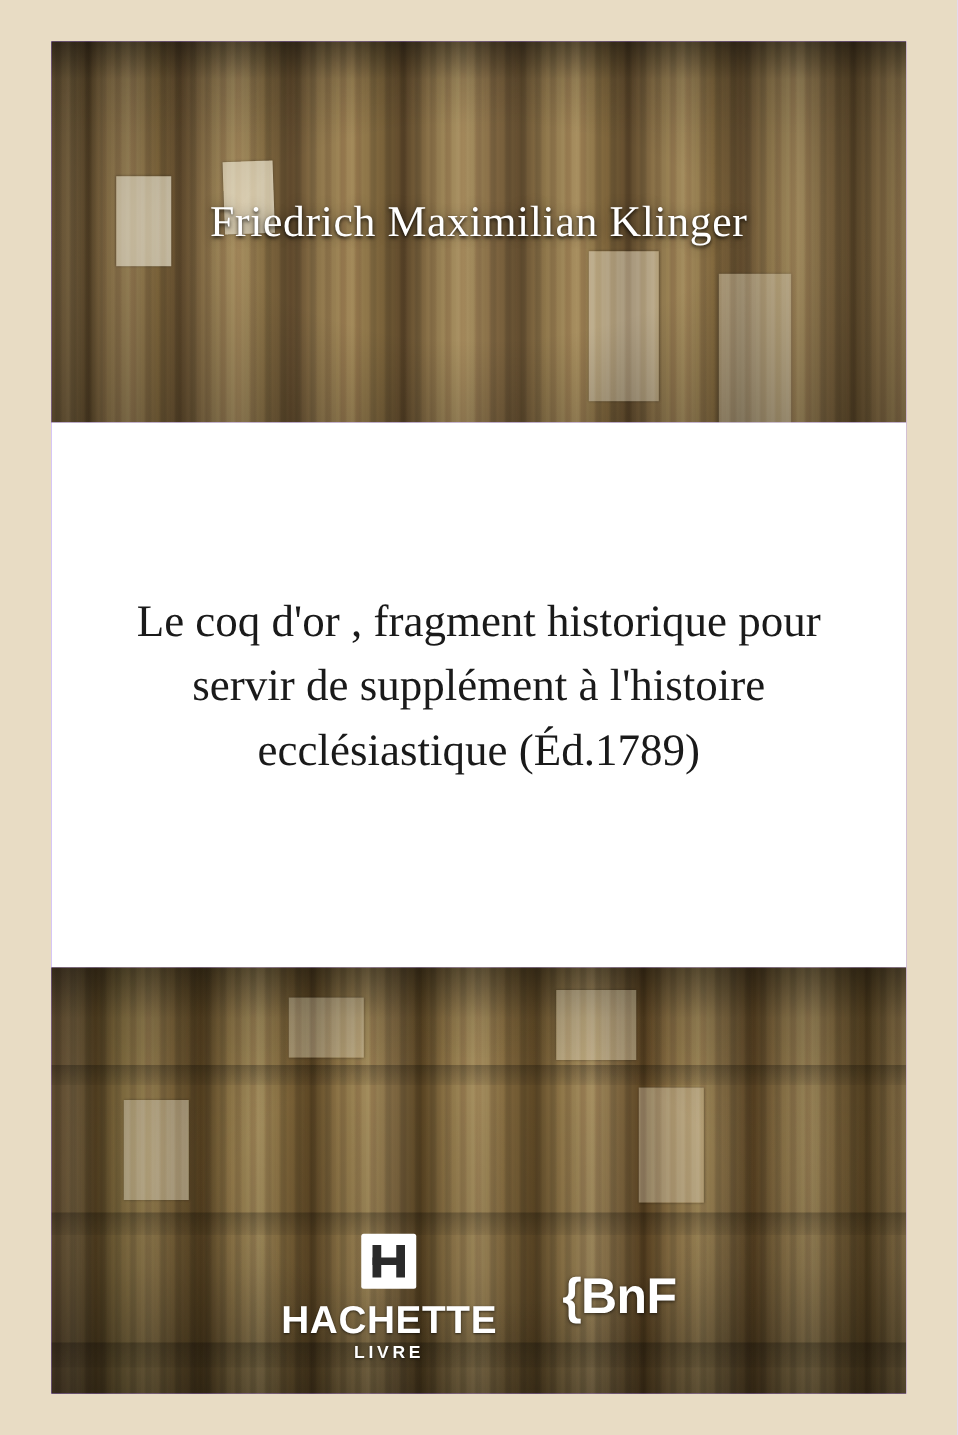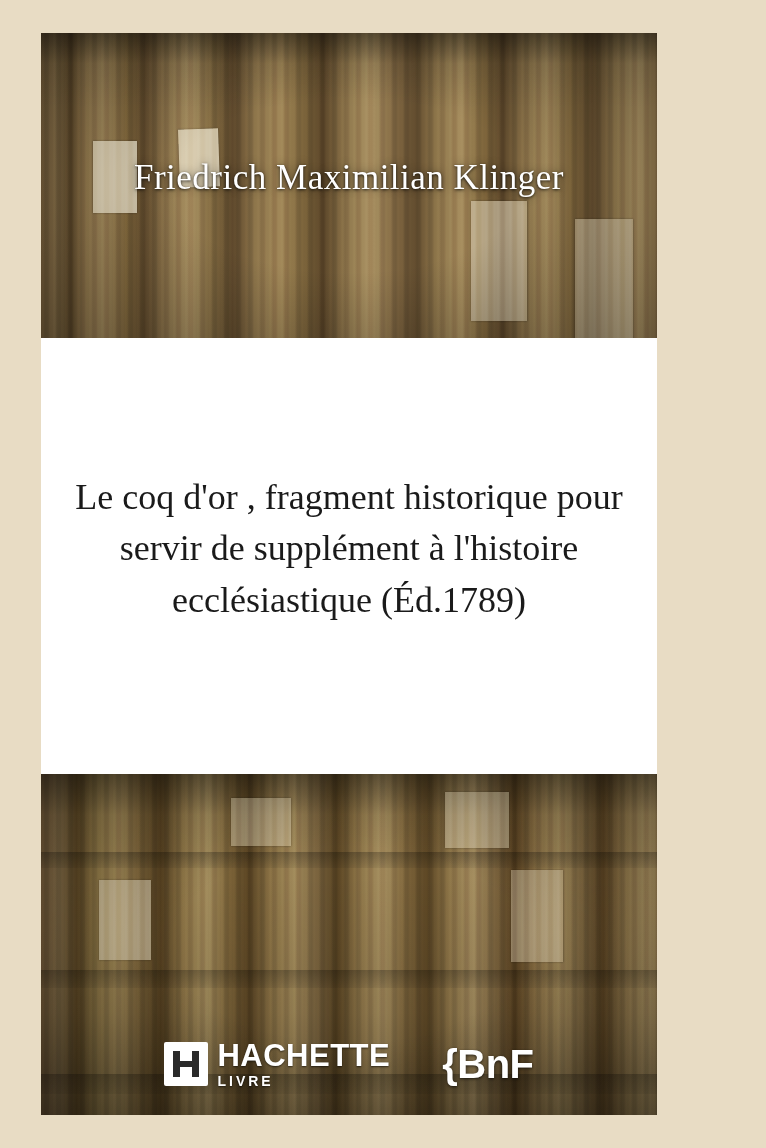--- a/index.html
+++ b/index.html
@@ -21,21 +21,21 @@
     height: 1148px;
     background: #e8dcc4;
     box-sizing: border-box;
   }
 
   
   .cover-inner {
     position: absolute;
     left: 41px;
     top: 33px;
-    width: 616px;
+    width: 684px;
     height: 1082px;
     background: #8b5cf6;
     overflow: hidden;
   }
 
   
   .photo-band {
     position: absolute;
     left: 0;
     width: 100%;
@@ -165,20 +165,21 @@
     display: flex;
     align-items: center;
     justify-content: center;
     gap: 52px;
     z-index: 5;
   }
   .hachette {
     display: flex;
     align-items: center;
     gap: 9px;
+    flex-direction: column;
   }
   .hachette-mark {
     width: 44px;
     height: 44px;
     background: #ffffff;
     position: relative;
     border-radius: 2px;
   }
   .hachette-mark::before,
   .hachette-mark::after {
@@ -214,20 +215,21 @@
     text-shadow: 0 1px 2px rgba(0,0,0,0.6);
   }
   .hachette-sub {
     font-family: "Liberation Sans", sans-serif;
     font-size: 14px;
     font-weight: bold;
     color: #ffffff;
     letter-spacing: 3px;
     margin-top: 3px;
     text-shadow: 0 1px 2px rgba(0,0,0,0.6);
+    text-align: center;
   }
   .bnf {
     font-family: "Liberation Sans", sans-serif;
     font-size: 40px;
     font-weight: bold;
     color: #ffffff;
     letter-spacing: -0.5px;
     text-shadow: 0 1px 3px rgba(0,0,0,0.65);
     text-align: center;
   }

